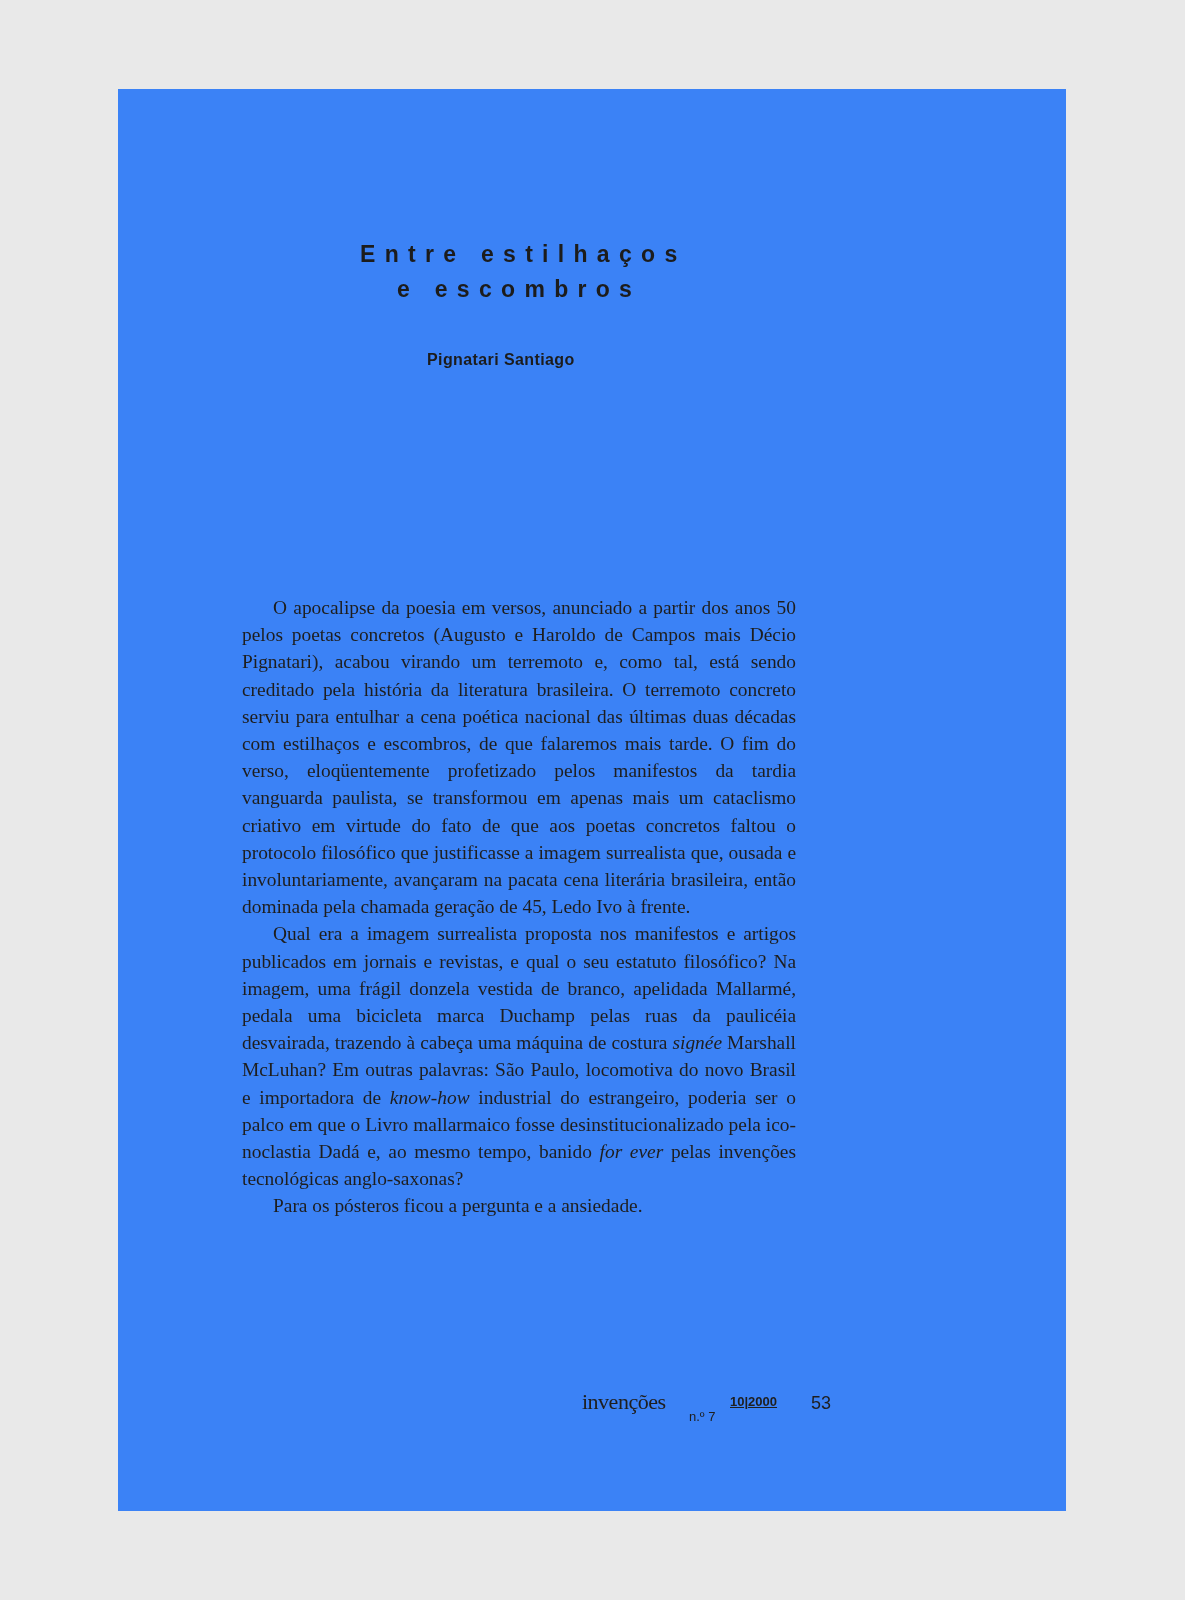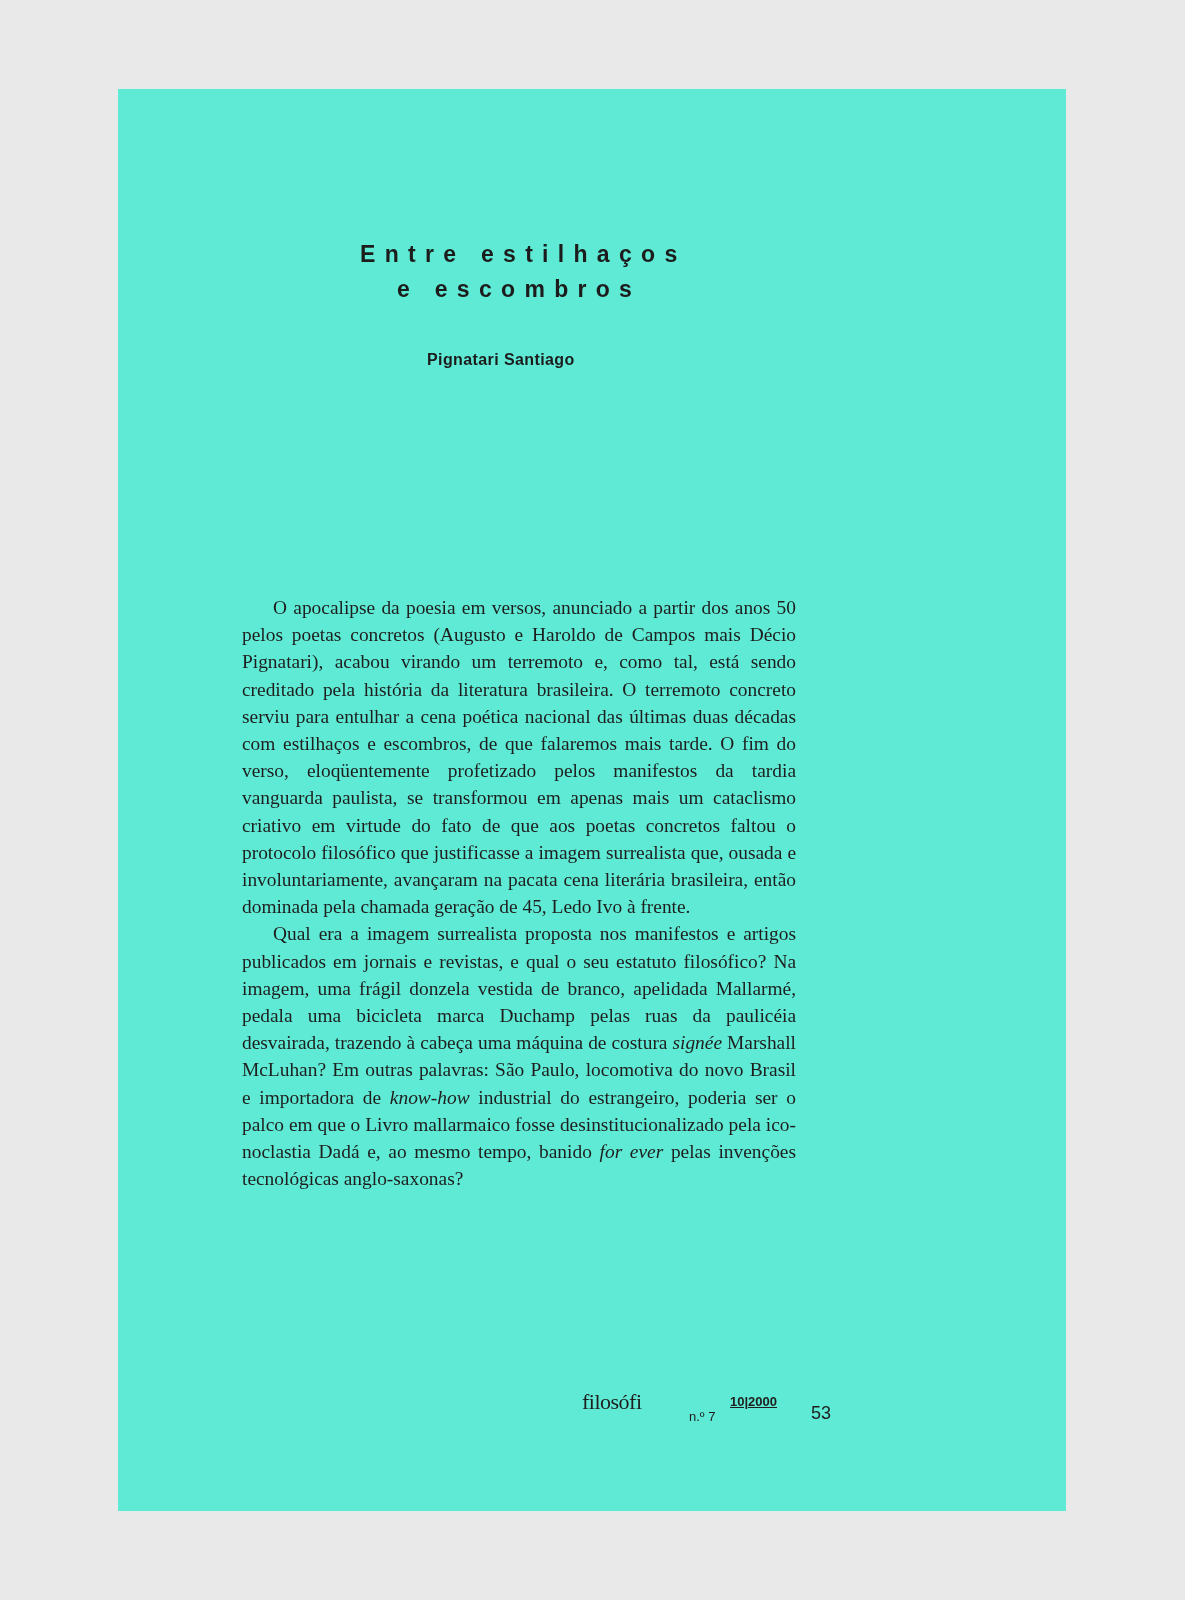--- a/index.html
+++ b/index.html
@@ -12,21 +12,21 @@
       background: #e9e9e9;
       position: relative;
       overflow: hidden;
     }
     .page {
       position: absolute;
       left: 118px;
       top: 89px;
       width: 948px;
       height: 1422px;
-      background: #5eead4;
+      background: #3b82f6;
     }
     .title {
       position: absolute;
       left: 0;
       width: 100%;
       top: 150px;
       font-family: "Liberation Sans", sans-serif;
       font-weight: bold;
       font-size: 23px;
       letter-spacing: 9.3px;
@@ -103,21 +103,21 @@
       font-family: "Liberation Sans", sans-serif;
       font-weight: bold;
       font-size: 13px;
       color: #1e1e1e;
       white-space: nowrap;
       text-decoration: underline;
     }
     .footer .pagenum {
       position: absolute;
       left: 693px;
-      top: 14px;
+      top: 4px;
       font-family: "Liberation Sans", sans-serif;
       font-size: 18px;
       color: #1e1e1e;
       white-space: nowrap;
     }
   </style>
 </head>
 <body>
 
 <div class="page">
@@ -125,22 +125,23 @@
   <div class="title">
     <div class="line l1">Entre estilhaços</div>
     <div class="line l2">e escombros</div>
   </div>
 
   <div class="author">Pignatari Santiago</div>
 
   <div class="body">
     <p><span>O apocalipse da poesia em versos, anunciado a partir dos anos 50 pelos poetas concretos (Augusto e Haroldo de Campos mais Décio Pignatari), acabou virando um terremoto e, como tal, está sendo creditado pela história da literatura brasileira. O terremoto concreto serviu para entulhar a cena poética nacional das últimas duas décadas com estilhaços e escombros, de que falaremos mais tarde. O fim do verso, eloqüentemente profetizado pelos manifestos da tardia vanguarda paulista, se transformou em apenas mais um cataclismo criativo em virtude do fato de que aos poetas concretos faltou o protocolo filosófi­co que justificasse a imagem surrealista que, ousada e involun­tariamente, avançaram na pacata cena literária brasileira, então dominada pela chamada geração de 45, Ledo Ivo à frente.</span></p>
     <p><span>Qual era a imagem surrealista proposta nos manifestos e artigos publicados em jornais e revistas, e qual o seu estatuto filosófico? Na imagem, uma frágil donzela vestida de branco, apelidada Mallarmé, pedala uma bicicleta marca Duchamp pelas ruas da paulicéia desvairada, trazendo à cabeça uma máquina de costura </span><em>signée</em><span> Marshall McLuhan? Em outras palavras: São Paulo, locomotiva do novo Brasil e importadora de </span><em>know-how</em><span> industrial do estrangeiro, poderia ser o palco em que o Livro mallarmaico fosse desinstitucionalizado pela ico­noclastia Dadá e, ao mesmo tempo, banido </span><em>for ever</em><span> pelas invenções tecnológicas anglo-saxonas?</span></p>
+    <p><span>Para os pósteros ficou a pergunta e a ansiedade.</span></p>
   </div>
 
   <div class="footer">
-    <span class="brand">filosófi</span>
+    <span class="brand">invenções</span>
     <span class="issue">n.º 7</span>
     <span class="date">10|2000</span>
     <span class="pagenum">53</span>
   </div>
 
 </div>
 
 </body></html>

